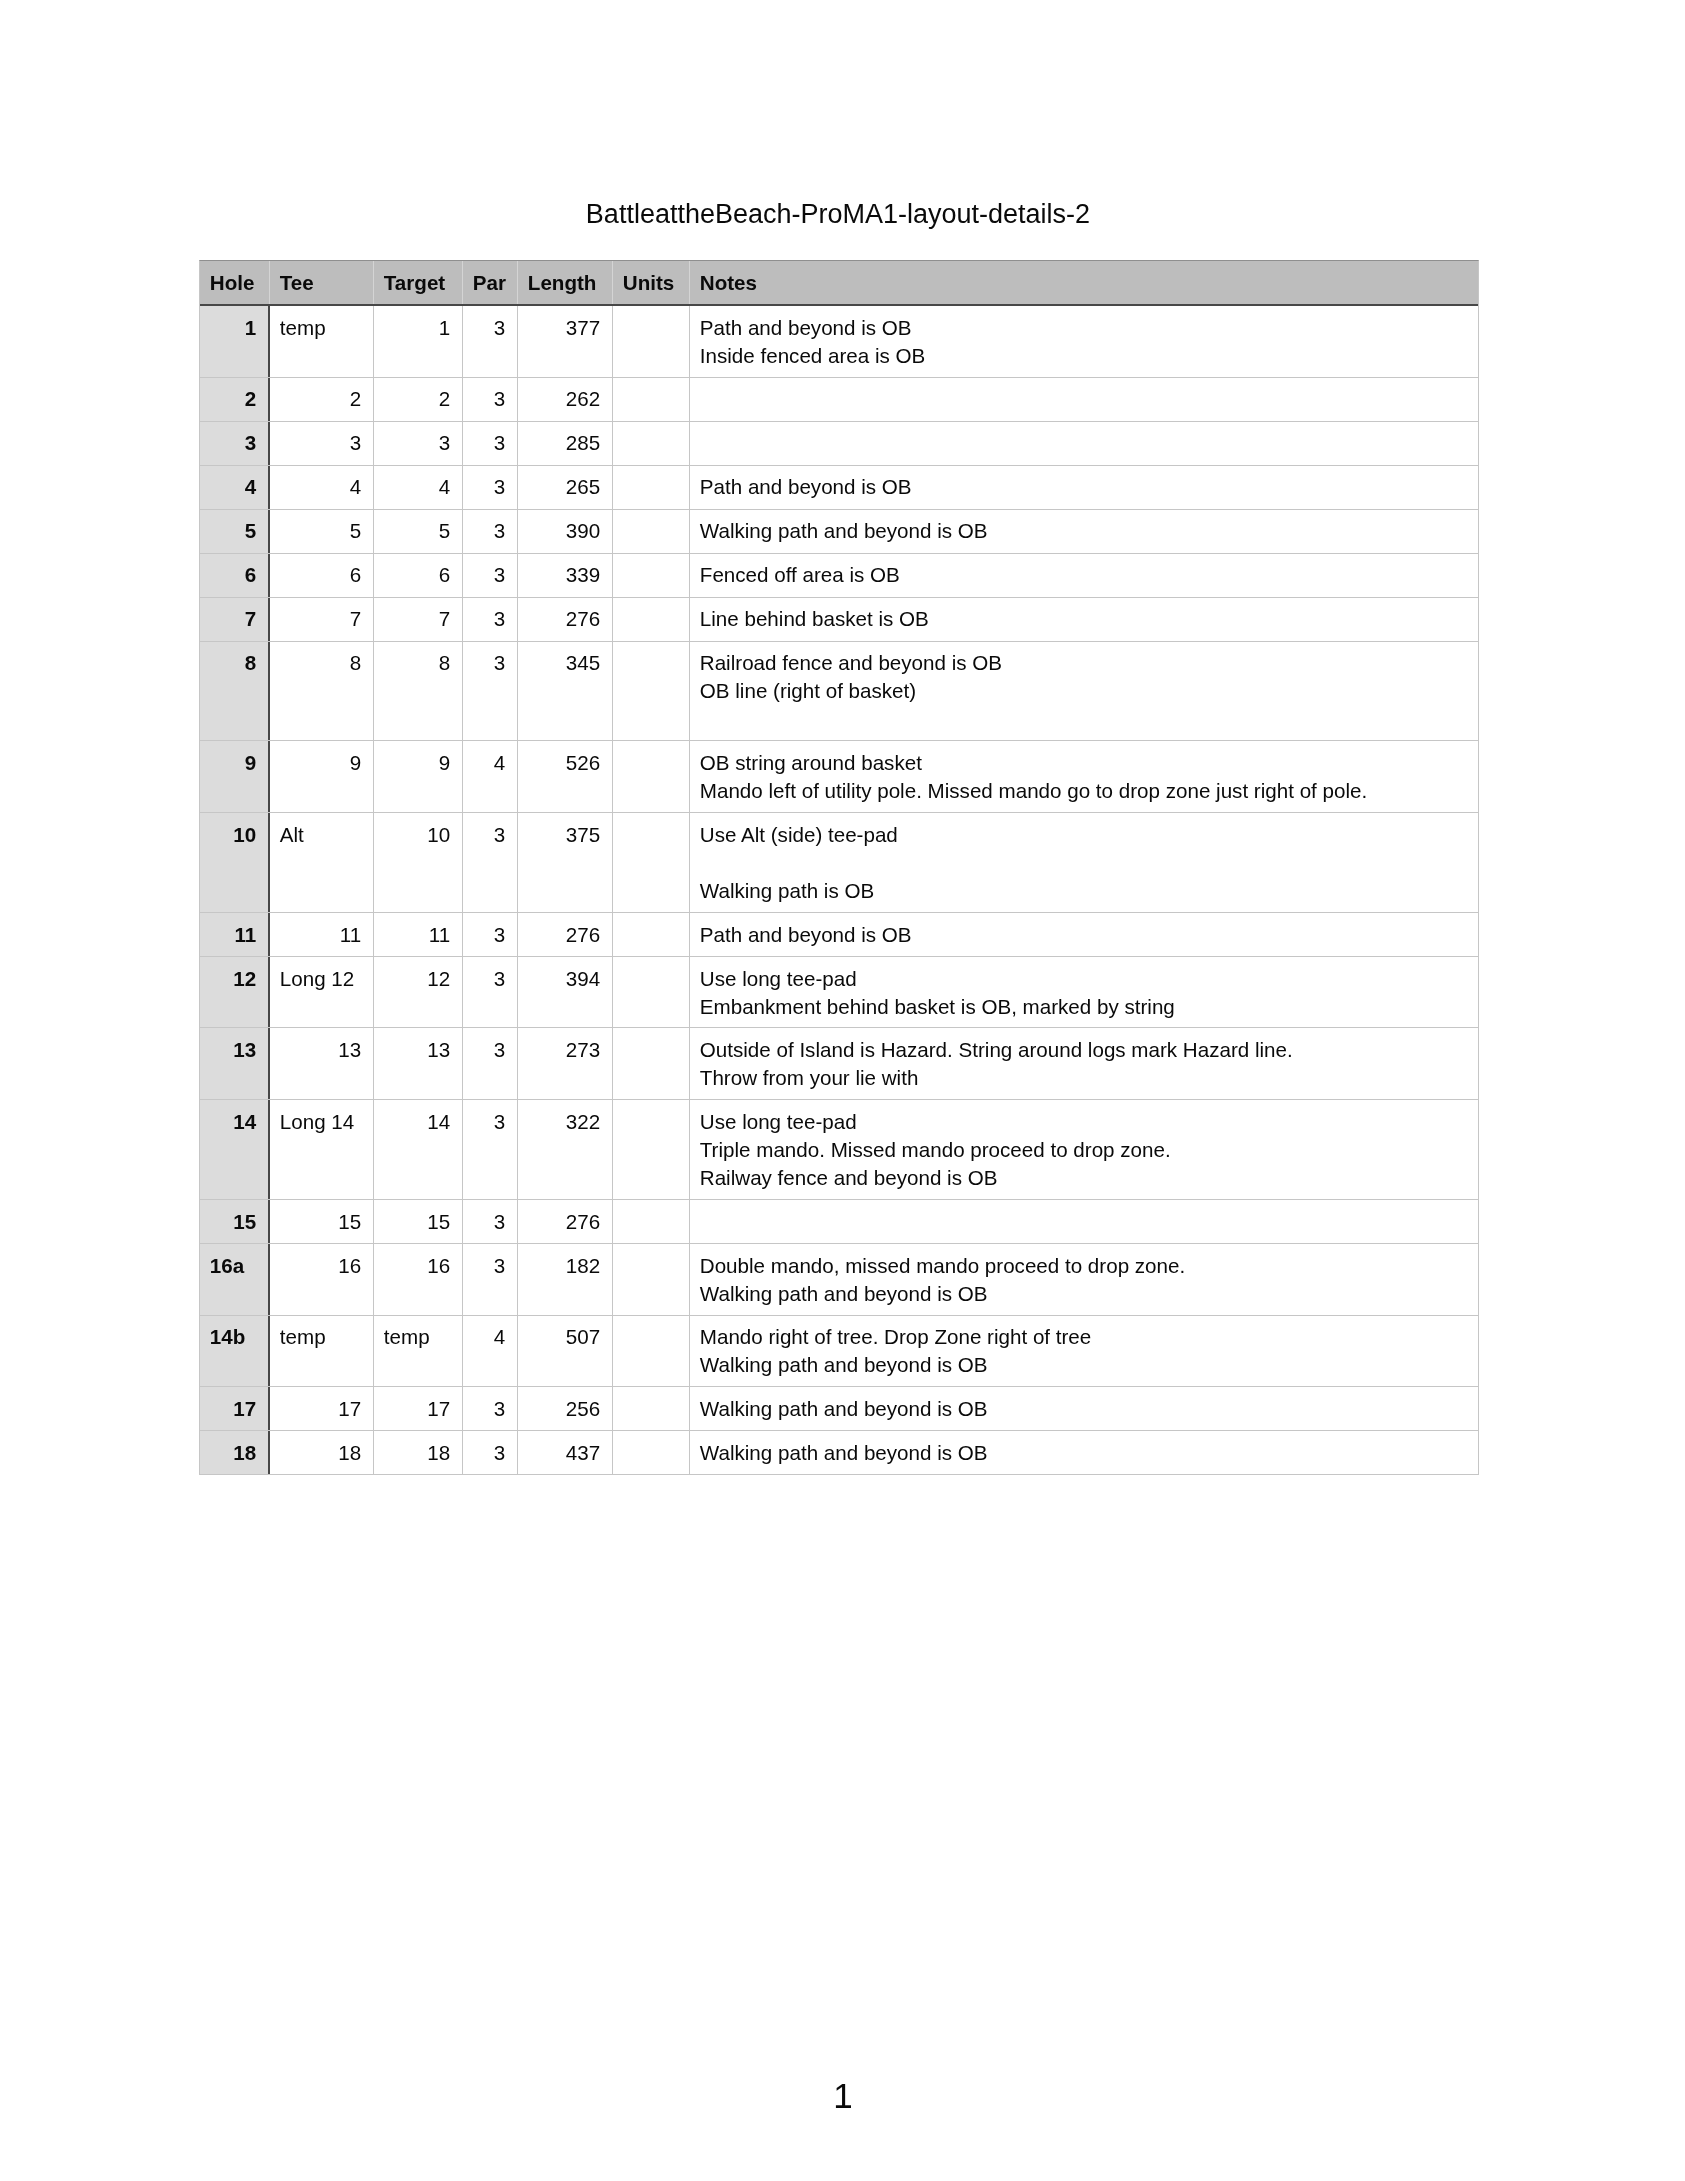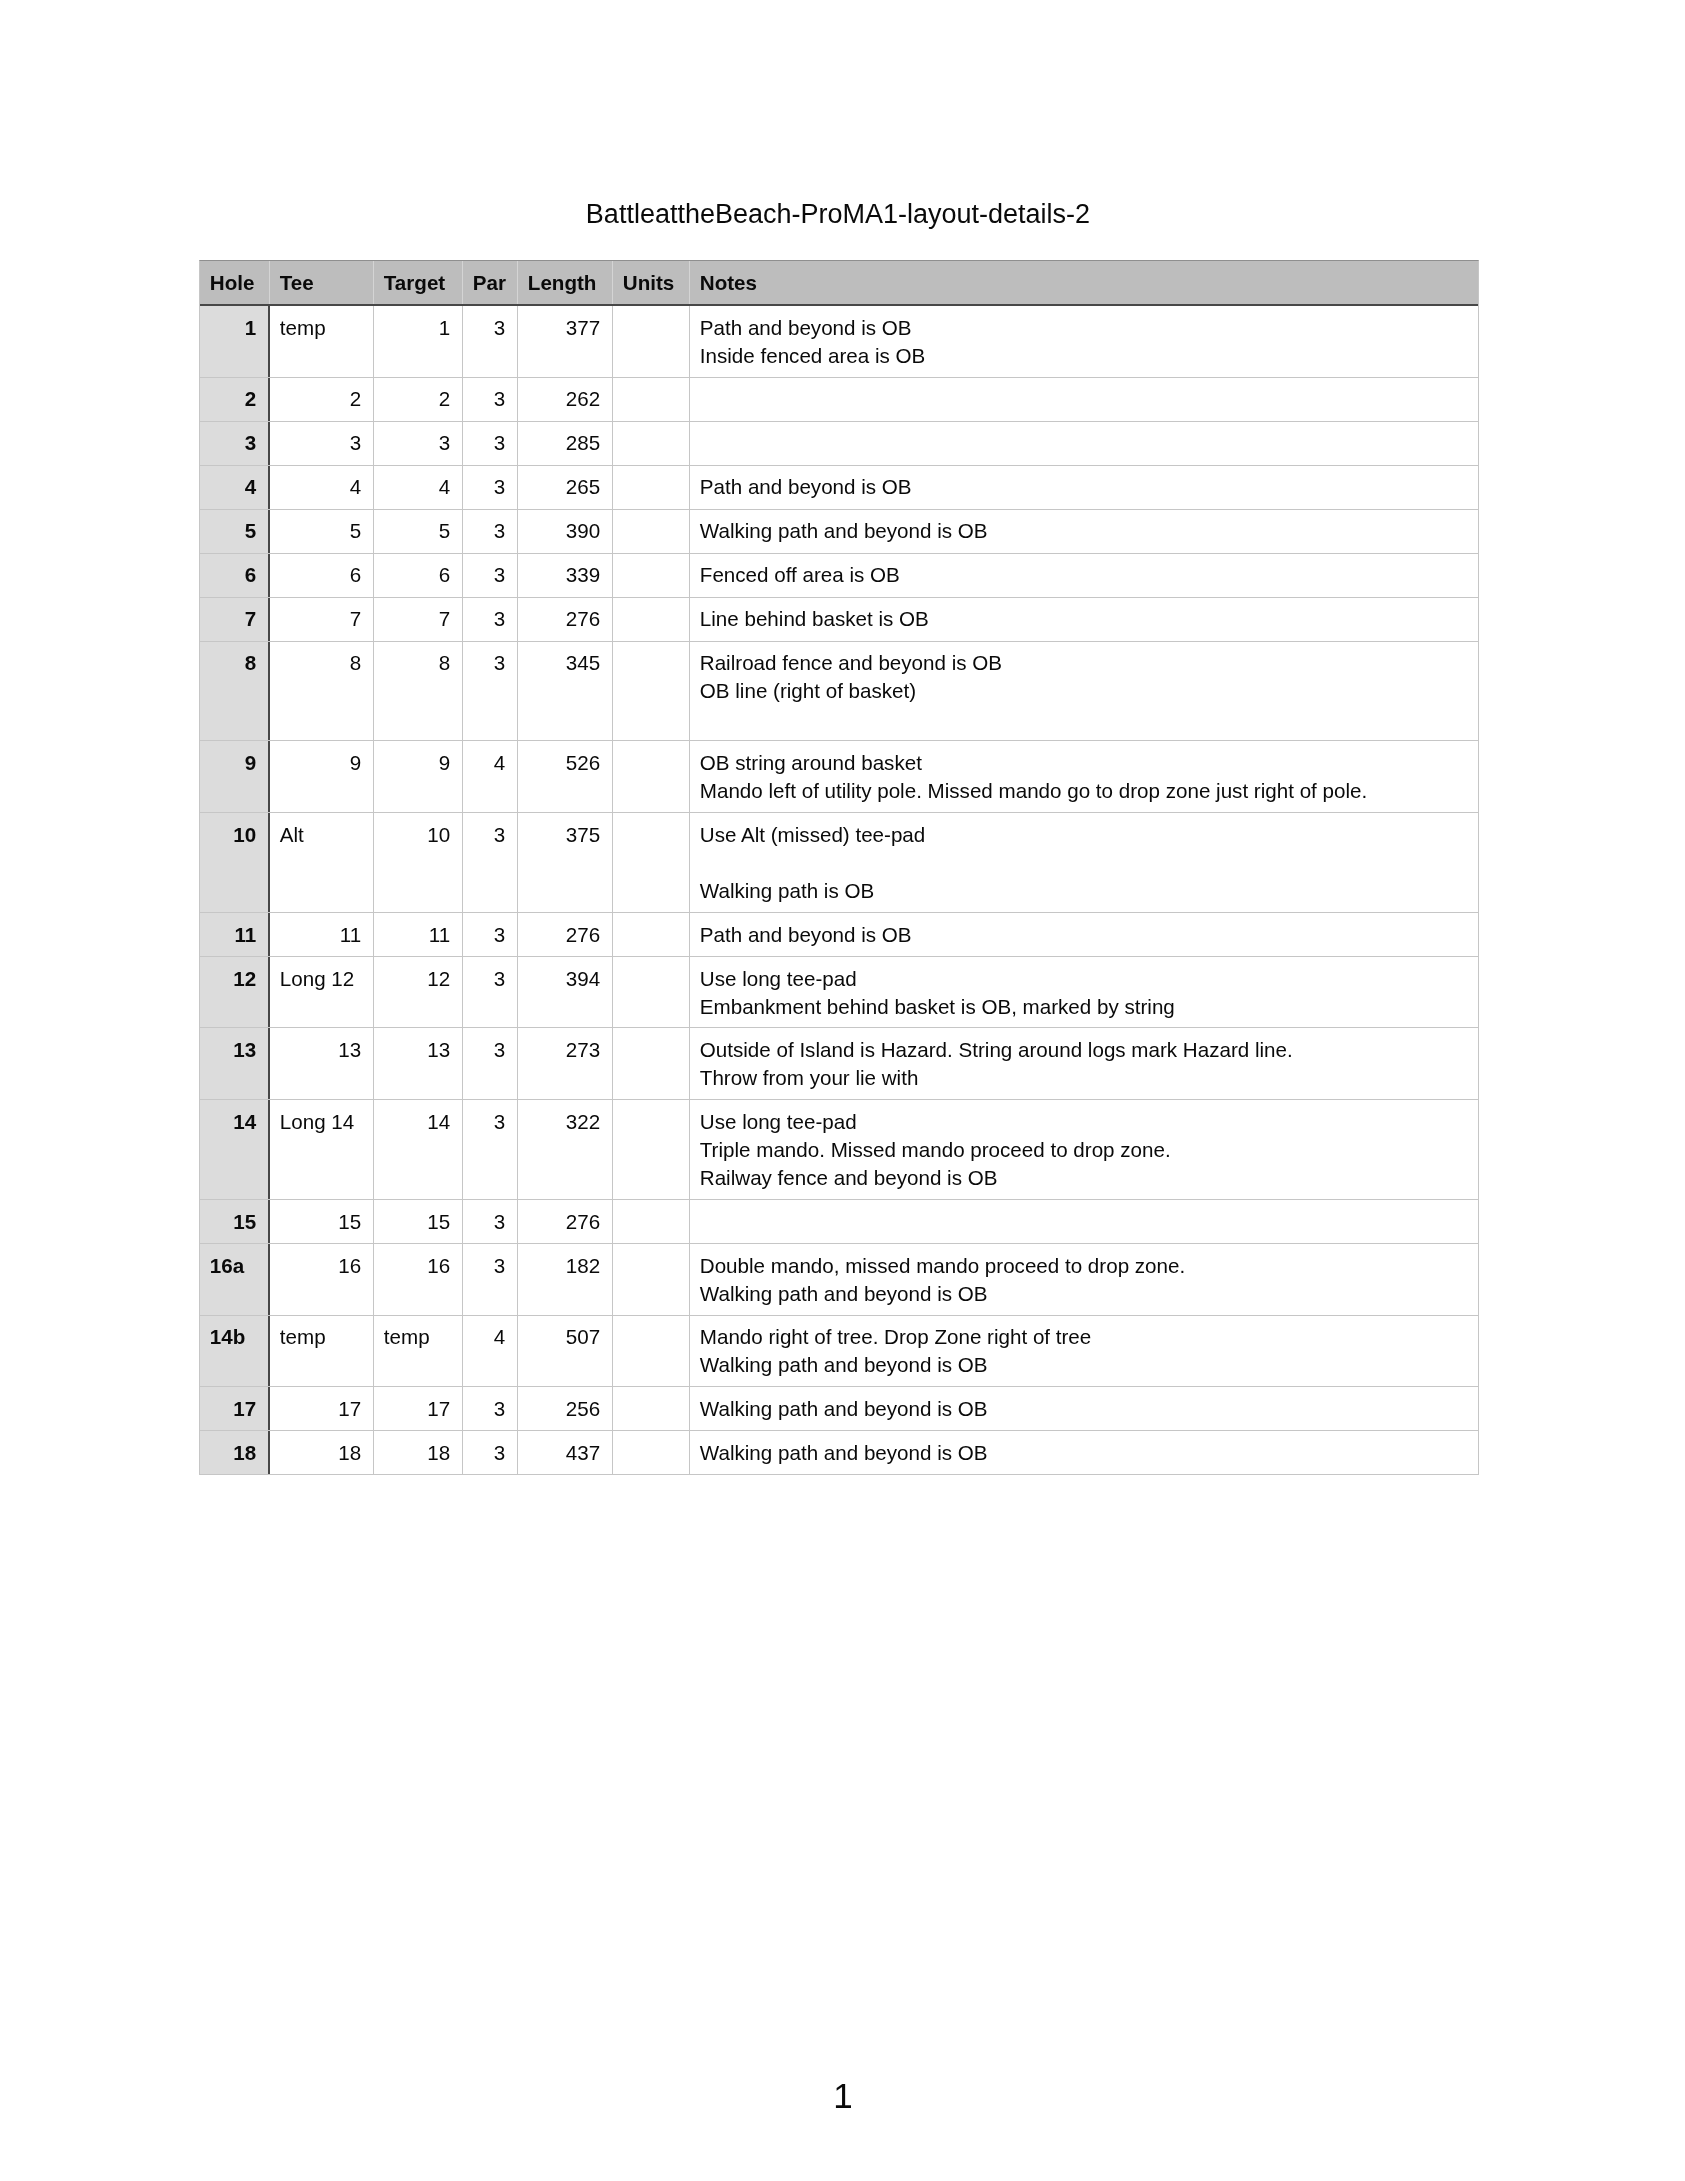--- a/index.html
+++ b/index.html
@@ -191,21 +191,21 @@
         </div>
       </div>
       <div class="row body-row">
         <div class="cell c0 num">10</div>
         <div class="cell c1 txt">Alt</div>
         <div class="cell c2 num">10</div>
         <div class="cell c3 num">3</div>
         <div class="cell c4 num">375</div>
         <div class="cell c5 txt"></div>
         <div class="cell c6 notes">
-          <div class="note-line">Use Alt (missed) tee-pad</div>
+          <div class="note-line">Use Alt (side) tee-pad</div>
           <div class="note-line"></div>
           <div class="note-line">Walking path is OB</div>
         </div>
       </div>
       <div class="row body-row">
         <div class="cell c0 num">11</div>
         <div class="cell c1 num">11</div>
         <div class="cell c2 num">11</div>
         <div class="cell c3 num">3</div>
         <div class="cell c4 num">276</div>

